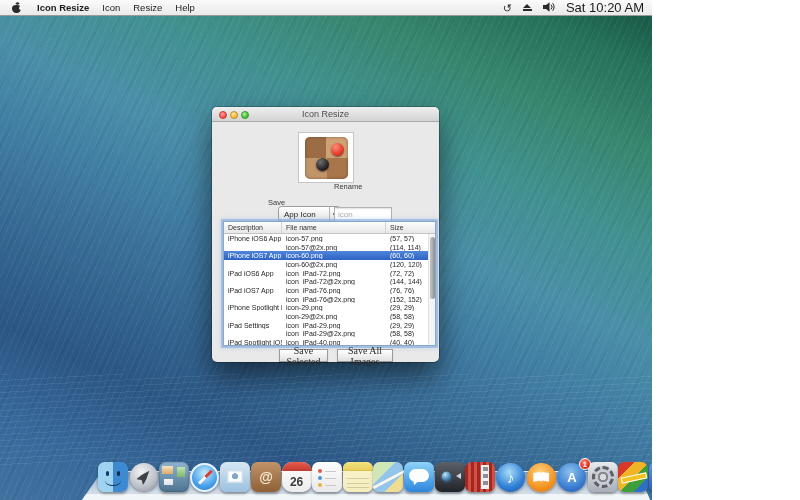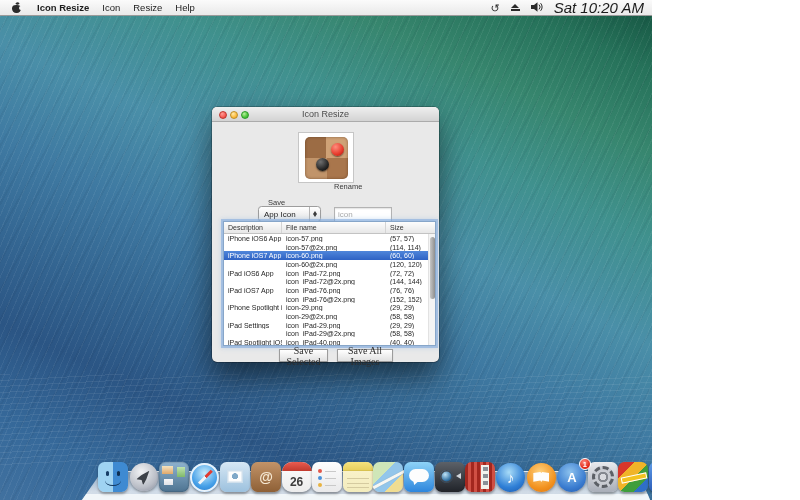--- a/index.html
+++ b/index.html
@@ -36,21 +36,21 @@
   .apple i { position:absolute; left:0; bottom:0; width:9px; height:8px; background:#2b2b2b;
     border-radius:46% 46% 46% 46% / 42% 42% 56% 56%; }
   .apple i::before { content:""; position:absolute; left:3.6px; top:-2.6px; width:3px; height:3px;
     background:#2b2b2b; border-radius:90% 0 90% 0; transform:rotate(35deg); }
   .apple i::after { content:""; position:absolute; right:-1.8px; top:1.6px; width:4px; height:4px;
     background:#f4f4f4; border-radius:50%; }
   .tm-glyph { font-size:11px; line-height:10px; color:#2a2a2a; }
   .eject { display:flex; flex-direction:column; align-items:center; }
   .eject .tri { width:0; height:0; border-left:4.5px solid transparent; border-right:4.5px solid transparent; border-bottom:4.5px solid #2a2a2a; }
   .eject .bar { margin-top:1.5px; width:9px; height:1.8px; background:#2a2a2a; }
-  .mb-clock { font-size:15px; color:#1c1c1c;font-style:italic; }
+  .mb-clock { font-size:13px; color:#1c1c1c; }
 
   
   .window { position:absolute; left:212px; top:107px; width:227px; height:255px; z-index:20;
     background:#e9e9e9; border-radius:5px;
     box-shadow:0 14px 30px rgba(0,0,0,.55), 0 0 0 0.5px rgba(0,0,0,.45); }
   .titlebar { height:15px; background:linear-gradient(#efefef,#d3d3d3);
     border-bottom:1px solid #ababab; border-radius:5px 5px 0 0; position:relative; }
   .lights { position:absolute; left:7px; top:3.5px; display:flex; gap:3px; }
   .light { width:8px; height:8px; border-radius:50%; }
   .light.red    { background:radial-gradient(circle at 35% 30%, #ff9d97, #f9615a 55%, #d4342c); border:0.5px solid #c0352e; }
@@ -66,21 +66,21 @@
     background:conic-gradient(from 0deg at 50% 50%, #cfa276 0 90deg, #a9764c 90deg 180deg, #c1946a 180deg 270deg, #9c6c44 270deg 360deg);
     box-shadow:inset 0 0 3px rgba(60,30,10,.5); }
   .piece { position:absolute; width:13px; height:13px; border-radius:50%; }
   .piece.red   { left:61%; top:16%; background:radial-gradient(circle at 35% 30%, #ff8d7c, #e6392b 60%, #9e1408); box-shadow:0 1px 1.5px rgba(0,0,0,.5); }
   .piece.black { left:27%; top:50%; background:radial-gradient(circle at 35% 30%, #6f6f6f, #262626 60%, #000); box-shadow:0 1px 1.5px rgba(0,0,0,.5); }
 
   .fld-label { position:absolute; font-size:7.5px; color:#3a3a3a; }
   .lbl-type   { left:56px;  top:76px; }
   .lbl-rename { left:122px; top:60px; }
 
-  .popup { position:absolute; left:46px; top:84px; width:63px; height:16px;
+  .popup { position:absolute; left:66px; top:84px; width:63px; height:16px;
     border:1px solid #9d9d9d; border-radius:3.5px; background:linear-gradient(#ffffff,#e4e4e4);
     box-shadow:0 1px 1px rgba(0,0,0,.12); display:flex; align-items:center; font-size:8px; color:#222; cursor:default;justify-content:flex-end; }
   .popup .val { flex:1; padding-left:5px; }
   .popup .stepper { width:11px; height:100%; border-left:1px solid #b5b5b5;
     display:flex; flex-direction:column; align-items:center; justify-content:center; gap:0.5px; }
   .popup .stepper b { width:0; height:0; border-left:2.6px solid transparent; border-right:2.6px solid transparent; }
   .popup .stepper .up { border-bottom:3.2px solid #3c3c3c; }
   .popup .stepper .dn { border-top:3.2px solid #3c3c3c; }
 
   .rename-input { position:absolute; left:122px; top:85px; width:58px; height:15px;

